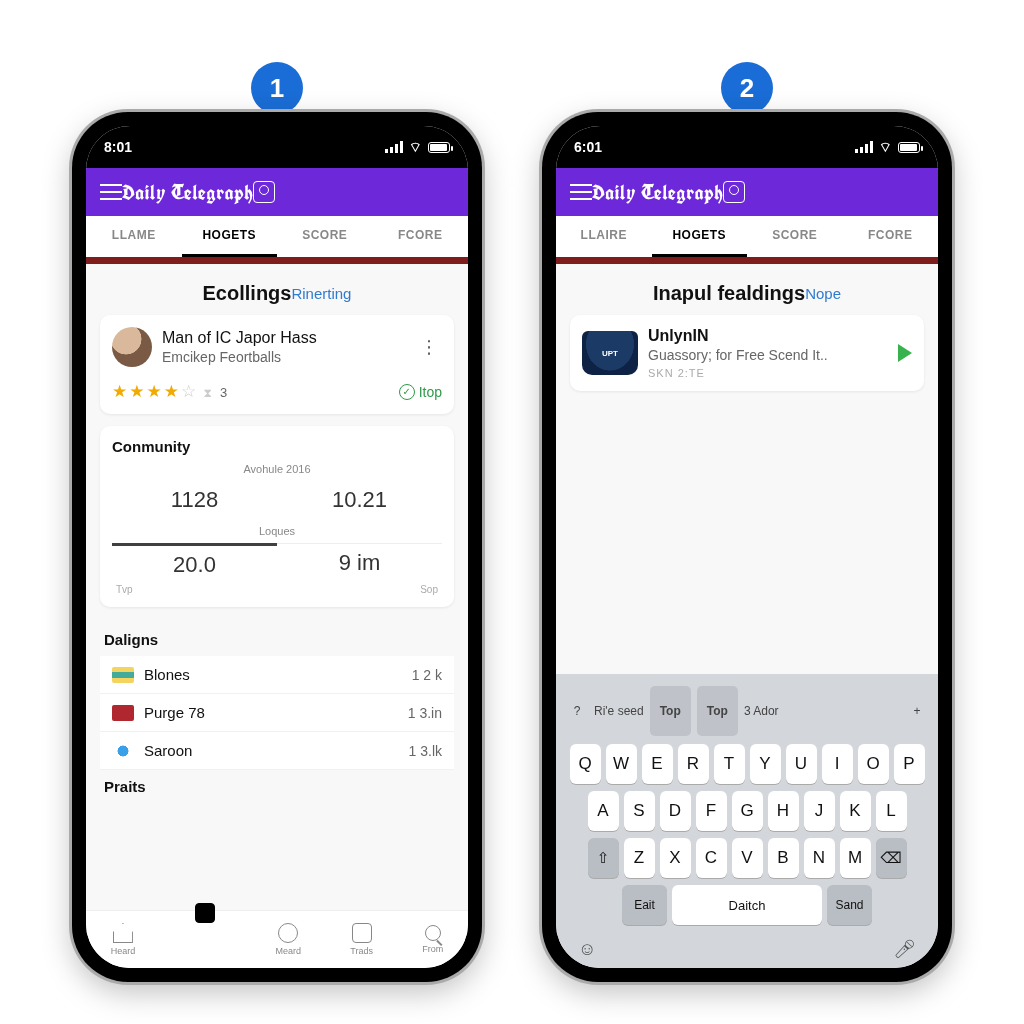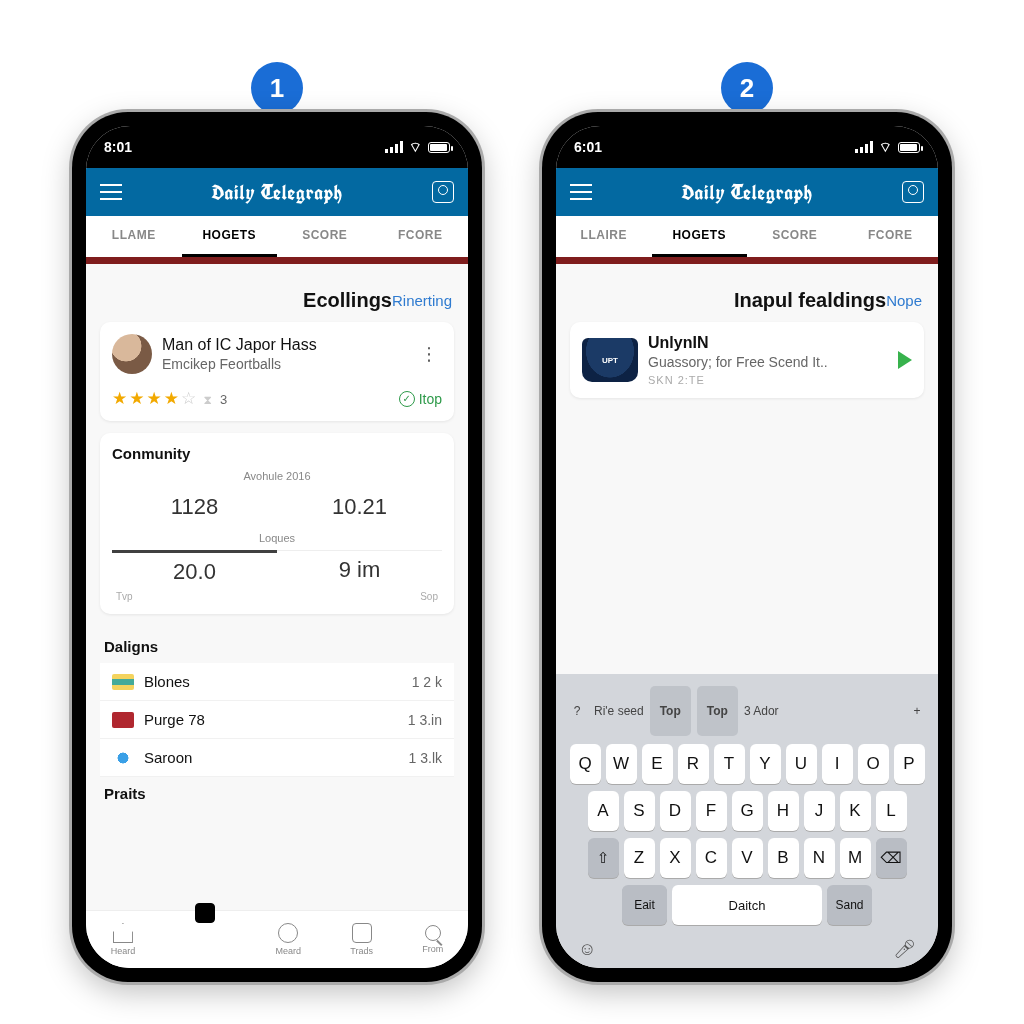--- a/index.html
+++ b/index.html
@@ -64,41 +64,41 @@
   }
   .wifi { font-size: 14px; }
   .battery {
     width: 22px; height: 11px; border: 1.5px solid #fff; border-radius: 3px;
     position: relative;
   }
   .battery::after { content:""; position:absolute; right:-4px; top:3px; width:2px; height:5px; background:#fff; border-radius:1px; }
   .battery::before { content:""; position:absolute; left:1px; top:1px; bottom:1px; width:85%; background:#fff; border-radius:1px; }
 
   .appbar {
-    height: 48px; background: #0369a1; color: #fff;
-    display: flex; align-items: center; justify-content: space-between;
+    height: 48px; background: #6d28d9; color: #fff;
+    display: flex; align-items: center; 
     padding: 0 14px;
   }
   .hamburger { width: 22px; height: 16px; display:flex; flex-direction:column; justify-content:space-between; cursor:pointer;}
   .hamburger span { height:2px; background:#fff; }
   .brand { font-family: "UnifrakturCook", "Old English Text MT", serif; font-weight:700; font-size: 20px; letter-spacing:.5px; }
   .profile-ico { width:22px; height:22px; border:1.5px solid #fff; border-radius:4px; position:relative; }
   .profile-ico::before { content:""; position:absolute; top:3px; left:50%; transform:translateX(-50%); width:8px; height:8px; border:1.5px solid #fff; border-radius:50%; }
 
   .tabs {
     display:flex; background:#fff; border-bottom:7px solid #7f1d1d;
   }
   .tab {
     flex:1; text-align:center; padding:12px 0; font-size:12px; letter-spacing:.5px;
     color:#888; font-weight:600; cursor:pointer;
   }
   .tab.active { color:#000; border-bottom:3px solid #000; }
 
   .content { flex:1; overflow:hidden; background:#f8f8f8; padding:12px 14px; }
-  .section-head { display:flex; justify-content:flex-end; align-items:center; margin:13px 2px 10px; }
+  .section-head { display:flex; justify-content:center; align-items:center; margin:6px 2px 10px; }
   .section-head h2 { font-size:20px; font-weight:700; }
   .section-head .link { color:#2f7bd0; font-size:15px; }
 
   .card {
     background:#fff; border-radius:10px; padding:12px; box-shadow:0 1px 3px rgba(0,0,0,.08);
     margin-bottom:12px;
   }
   .story { display:flex; align-items:center; gap:10px; }
   .avatar { width:40px; height:40px; border-radius:50%; background: radial-gradient(circle at 35% 30%, #d9b89b 0 40%, #7a5a45 41% 100%); }
   .story-text { flex:1; }

